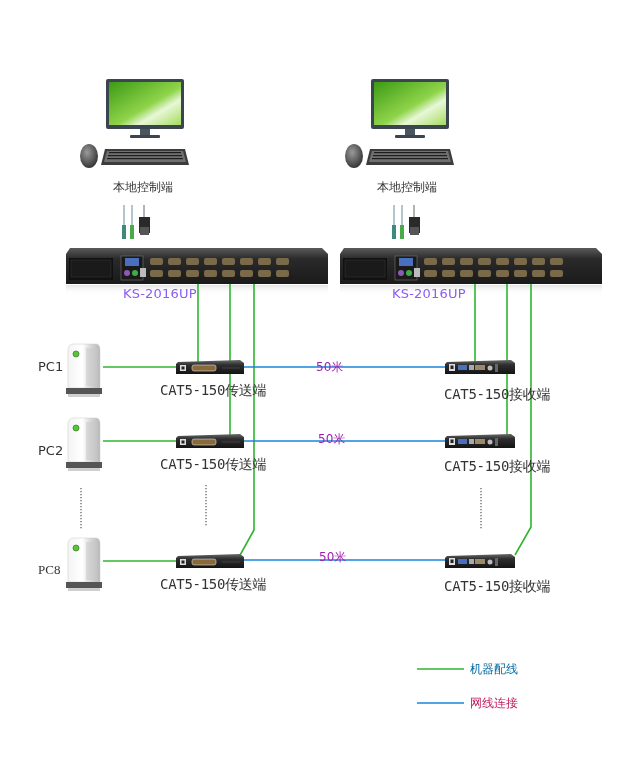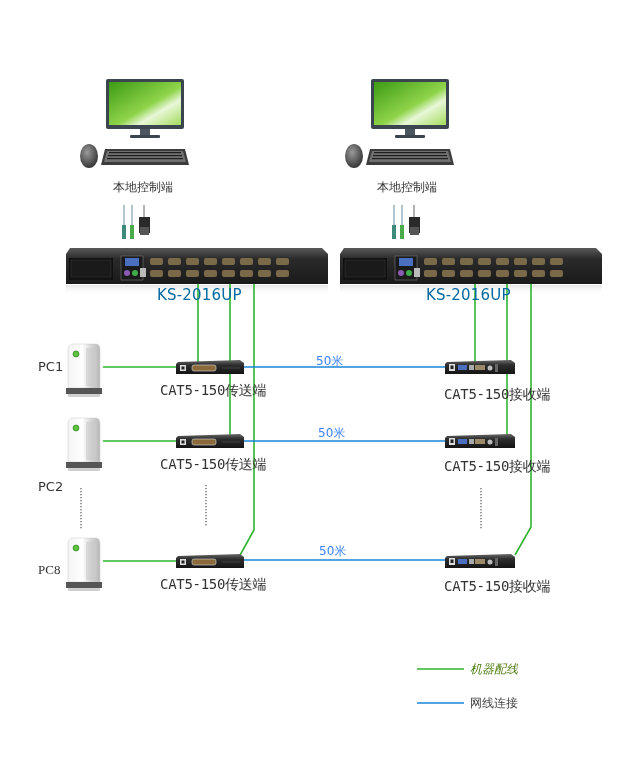--- a/index.html
+++ b/index.html
@@ -2,24 +2,24 @@
 <html><head>
 <meta charset="utf-8">
 <style>
   html, body { margin: 0; padding: 0; background: #ffffff; }
   body { width: 620px; height: 783px; position: relative; overflow: hidden;
          font-family: "DejaVu Sans", "Liberation Sans", sans-serif; }
   #stage { position: absolute; left: 0; top: 12px; width: 492px; height: 783px; }
   .abs { position: absolute; }
   .lbl { position: absolute; white-space: nowrap; color: #333; }
   .console-label { font-size: 12px; color: #333; }
-  .model-label { font-size: 15px; color: #0369a1; letter-spacing: 0.2px; margin-left: 34px; }
+  .model-label { font-size: 13px; color: #8b5cf6; letter-spacing: 0.2px; }
   .pc-label { font-size: 13px; color: #333; }
   .dev-label { font-size: 14px; color: #333; font-family: "DejaVu Sans Mono", "Liberation Mono", monospace; letter-spacing: -0.3px; }
-  .dist-label { font-size: 12px; color: #3b82f6; }
+  .dist-label { font-size: 12px; color: #a21caf; margin-top: 6px; }
   .legend-text { font-size: 12px; }
 </style>
 </head>
 <body>
 
 <div id="stage">
 
   <svg class="abs" style="left:0;top:0" width="620" height="783" viewBox="0 0 620 783">
     <defs>
       <linearGradient id="scrGrad" x1="0" y1="0" x2="1" y2="1">
@@ -188,30 +188,30 @@
     <line x1="417" y1="691" x2="464" y2="691" stroke="#1a86d8" stroke-width="1.6"></line>
   </svg>
 
   <div class="lbl console-label" style="left:113px;top:167px;">本地控制端</div>
   <div class="lbl console-label" style="left:377px;top:167px;">本地控制端</div>
 
   <div class="lbl model-label" style="left:123px;top:274px;">KS-2016UP</div>
   <div class="lbl model-label" style="left:392px;top:274px;">KS-2016UP</div>
 
   <div class="lbl pc-label" style="left:38px;top:347px;">PC1</div>
-  <div class="lbl pc-label" style="left:38px;top:431px;margin-top:36px;">PC2</div>
+  <div class="lbl pc-label" style="left:38px;top:431px;">PC2</div>
   <div class="lbl pc-label" style="left:38px;top:550px;font-family:Liberation Serif, serif;">PC8</div>
 
   <div class="lbl dev-label" style="left:160px;top:370px;">CAT5-150传送端</div>
   <div class="lbl dev-label" style="left:160px;top:444px;">CAT5-150传送端</div>
   <div class="lbl dev-label" style="left:160px;top:564px;">CAT5-150传送端</div>
 
   <div class="lbl dist-label" style="left:316px;top:341px;">50米</div>
   <div class="lbl dist-label" style="left:318px;top:413px;">50米</div>
   <div class="lbl dist-label" style="left:319px;top:531px;">50米</div>
 
   <div class="lbl dev-label" style="left:444px;top:374px;">CAT5-150接收端</div>
   <div class="lbl dev-label" style="left:444px;top:446px;">CAT5-150接收端</div>
   <div class="lbl dev-label" style="left:444px;top:566px;">CAT5-150接收端</div>
 
-  <div class="lbl legend-text" style="left:470px;top:649px;color:#4d7c0f;font-style:italic;">机器配线</div>
-  <div class="lbl legend-text" style="left:470px;top:683px;color:#404040;">网线连接</div>
+  <div class="lbl legend-text" style="left:470px;top:649px;color:#0369a1;">机器配线</div>
+  <div class="lbl legend-text" style="left:470px;top:683px;color:#be185d;">网线连接</div>
 </div>
 
 </body></html>

